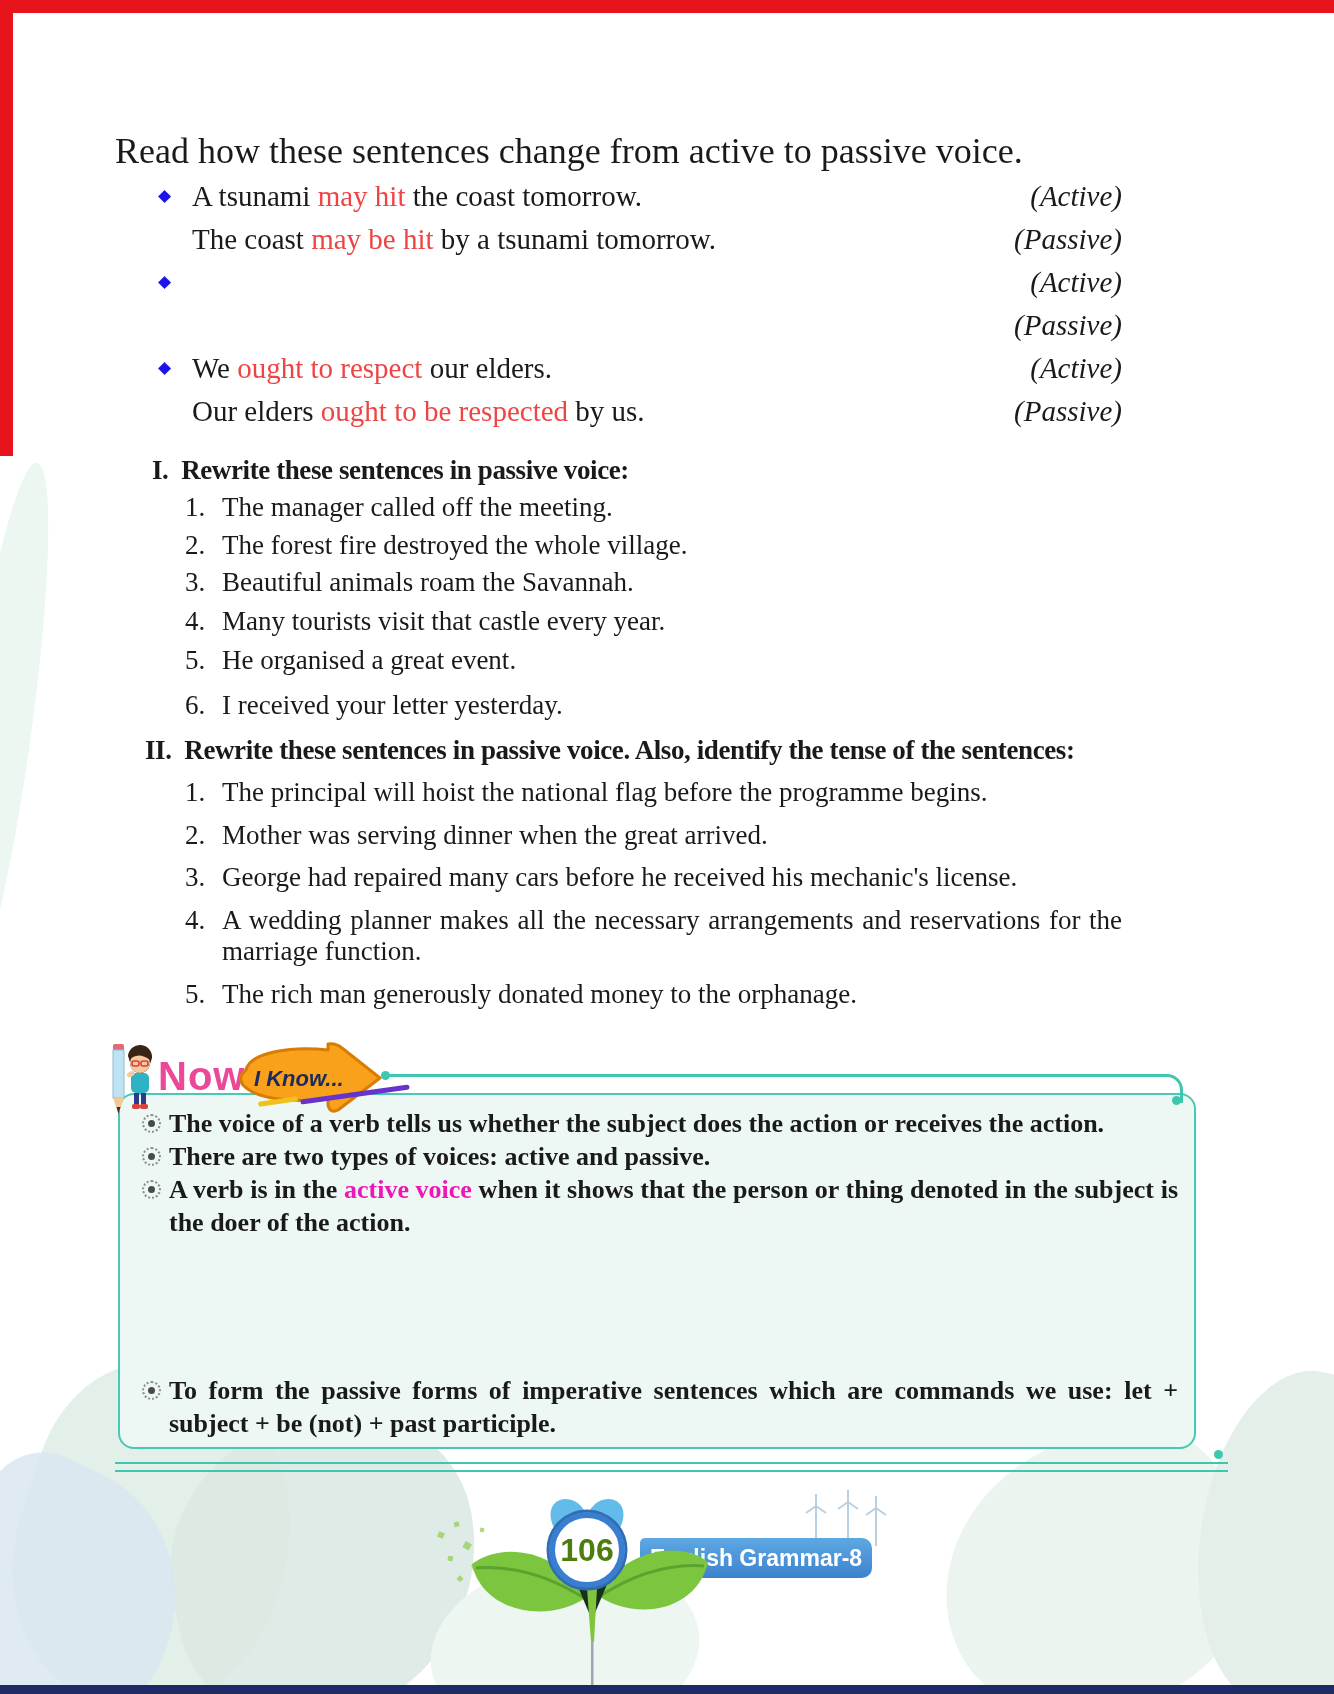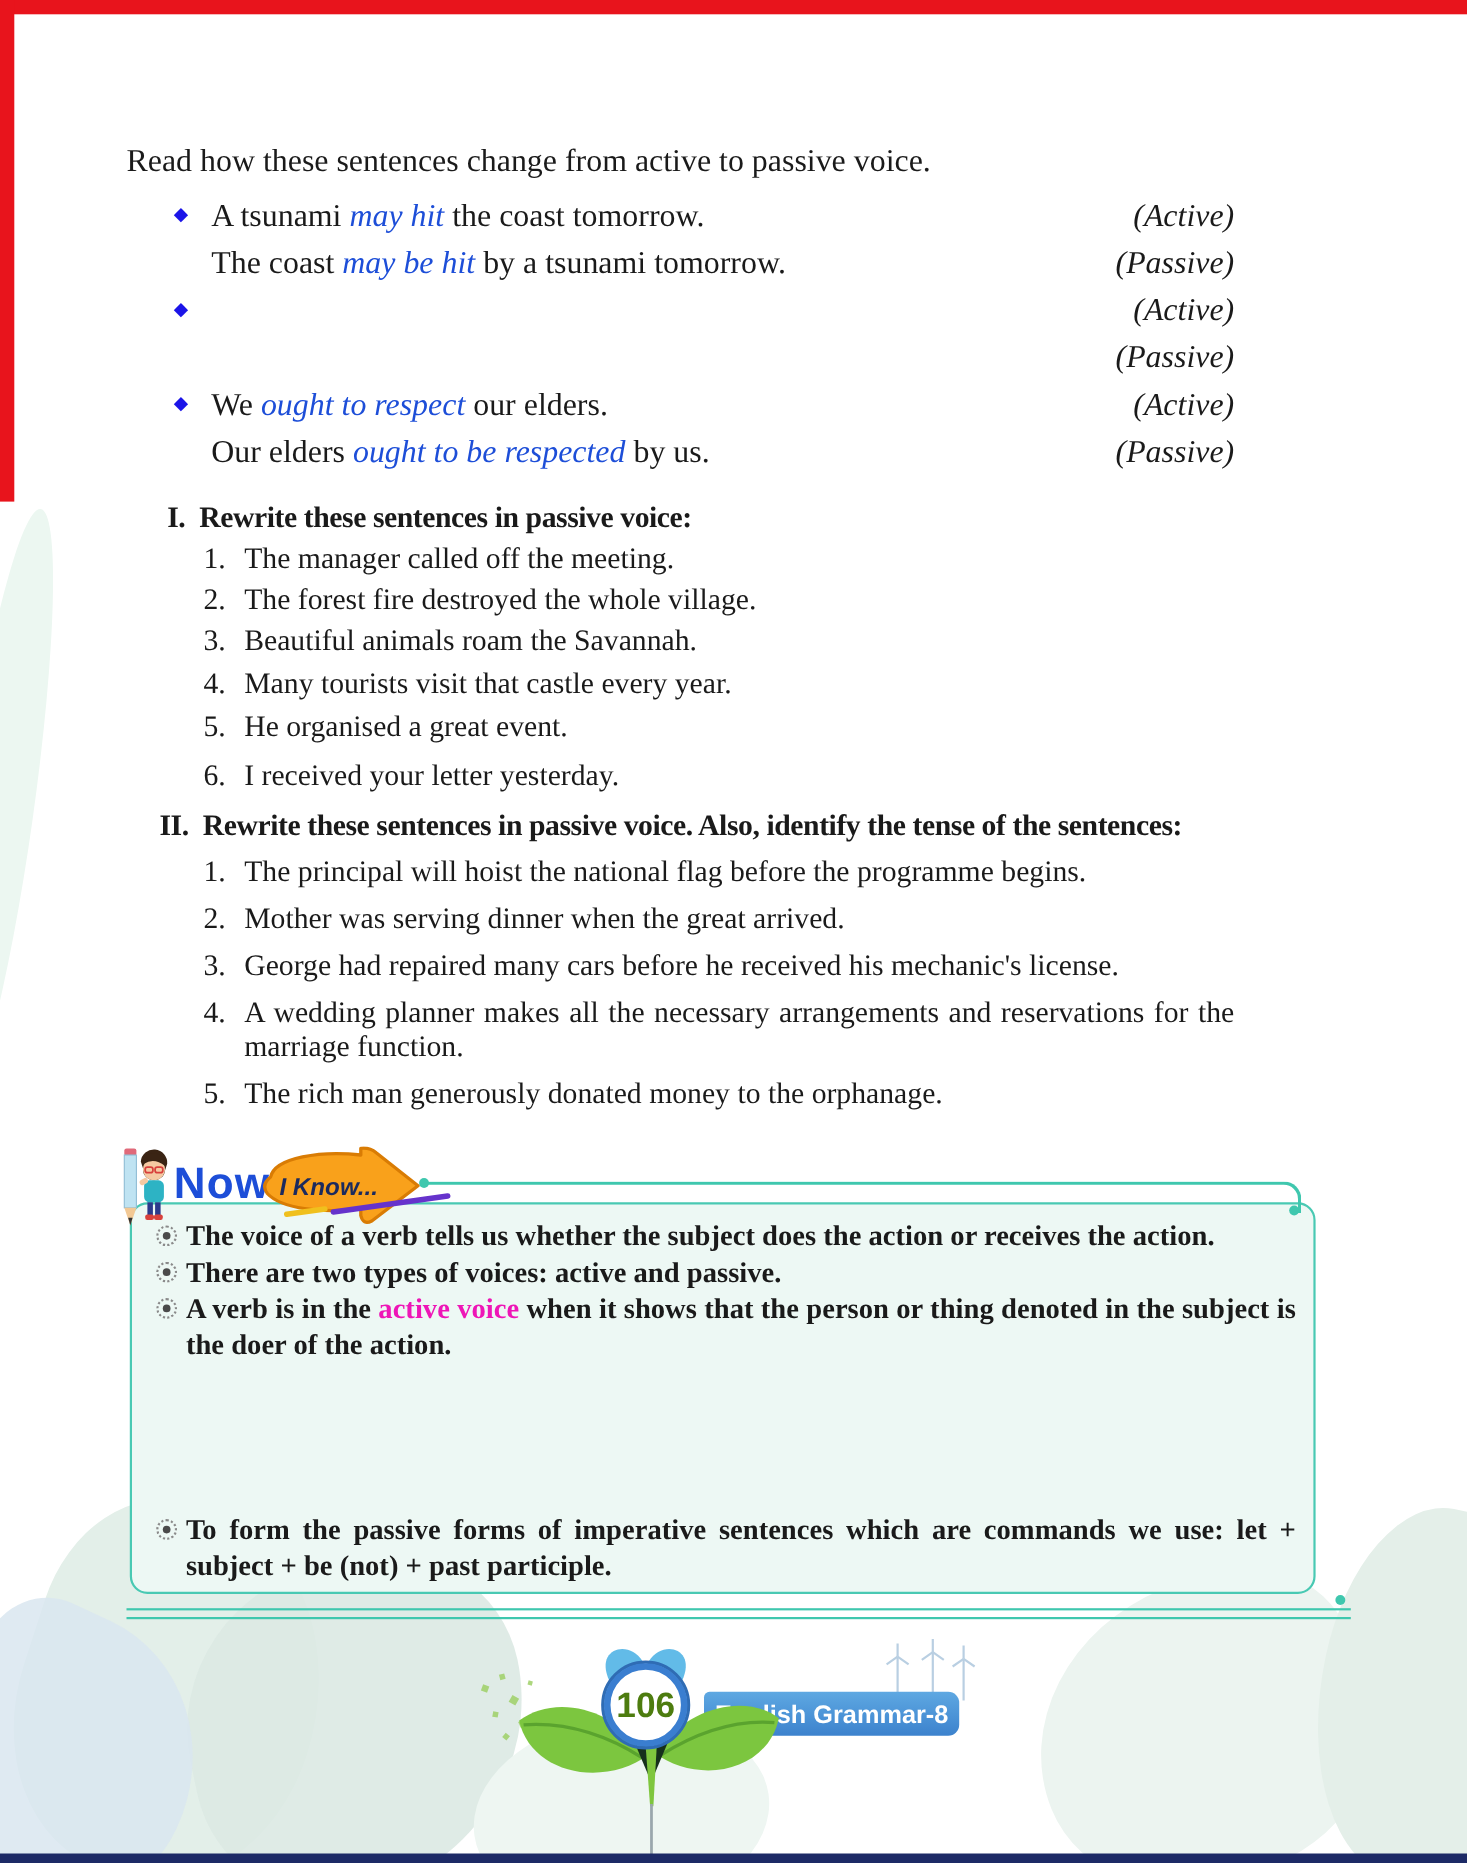--- a/index.html
+++ b/index.html
@@ -13,42 +13,42 @@
   .bg4{left:-50px;top:1470px;width:230px;height:250px;background:#d9e6f0;border-radius:30% 70% 50% 50%;transform:rotate(25deg);opacity:.85;}
   .bg5{left:430px;top:1560px;width:270px;height:180px;background:#eef6f2;border-radius:50%;transform:rotate(-8deg);}
   .bg6{left:940px;top:1440px;width:310px;height:270px;background:#ecf4f0;border-radius:60% 40% 50% 50%;transform:rotate(-22deg);}
   .bg7{left:1200px;top:1370px;width:190px;height:340px;background:#e4efe9;border-radius:50% 50% 40% 60%;transform:rotate(12deg);}
   
   .edge-top{position:absolute;left:0;top:0;width:100%;height:13px;background:#e8141c;z-index:9;}
   .edge-left{position:absolute;left:0;top:0;width:13px;height:456px;background:#e8141c;z-index:9;}
   .edge-bottom{position:absolute;left:0;bottom:0;width:100%;height:9px;background:#1d2a66;z-index:9;}
   
   .content{position:absolute;left:0;top:0;width:100%;height:100%;z-index:2;}
-  .intro{position:absolute;left:115px;top:130px;font-size:29px;}
+  .intro{position:absolute;left:115px;top:130px;font-size:36px;}
   .ex-row{position:absolute;left:0;width:1334px;height:42px;font-size:29px;}
   .diamond{position:absolute;left:158px;top:5px;font-size:17px;color:#1b14e8;font-family:"DejaVu Sans",sans-serif;}
   .sent{position:absolute;left:192px;top:0;white-space:nowrap;}
-  .cyan{color:#1d4ed8;font-style:italic;}
+  .cyan{color:#ef4444;}
   .vlabel{position:absolute;right:212px;top:0;font-style:italic;}
   .ex-head{position:absolute;font-weight:bold;font-size:27px;letter-spacing:-0.4px;white-space:nowrap;}
   .ex-head .rn{display:inline-block;}
   .item{position:absolute;font-size:27px;}
   .item .num{position:absolute;left:0;top:0;}
   .item .itx{display:block;margin-left:37px;}
   .just{text-align:justify;}
   
   .nik-line{position:absolute;left:388px;top:1074px;width:792px;height:26px;z-index:3;
             border-top:3px solid #3fc7ae;border-right:3px solid #3fc7ae;border-top-right-radius:16px;}
   .tdot{position:absolute;width:9px;height:9px;border-radius:50%;background:#3fc7ae;z-index:3;}
   .nik-box{position:absolute;left:118px;top:1093px;width:1074px;height:352px;background:#edf8f4;
            border:2px solid #49c9b3;border-radius:16px;z-index:2;}
   .nik-rule{position:absolute;left:115px;width:1113px;height:0;border-top:2.5px solid #3fc7ae;z-index:3;}
   .nik-header{position:absolute;left:108px;top:1040px;width:420px;height:72px;z-index:4;}
   .now-word{position:absolute;left:50px;top:14px;font-family:"Liberation Sans",sans-serif;font-weight:bold;
-            font-size:40px;color:#1d4ed8;letter-spacing:1px;}
+            font-size:40px;color:#ec4899;letter-spacing:1px;}
   .swoosh{position:absolute;height:5px;border-radius:3px;z-index:4;}
   .sw-y{left:258px;top:1099px;width:40px;background:#f0c01d;transform:rotate(-8deg);}
   .sw-p{left:300px;top:1092px;width:110px;background:#6633cc;transform:rotate(-8deg);}
   .kp{position:absolute;left:142px;width:1036px;font-size:26px;line-height:33px;z-index:4;font-weight:bold;}
   .kp .ring{position:absolute;left:0;top:7px;width:15px;height:15px;border:2px dotted #8a8a8a;border-radius:50%;}
   .kp .ring::after{content:"";position:absolute;left:4px;top:4px;width:7px;height:7px;border-radius:50%;background:#4a4a4a;}
   .kp .ptx{display:block;margin-left:27px;}
   .magenta{color:#ee16b7;}
   
   .ribbon{position:absolute;left:640px;top:1538px;width:232px;height:40px;z-index:3;

